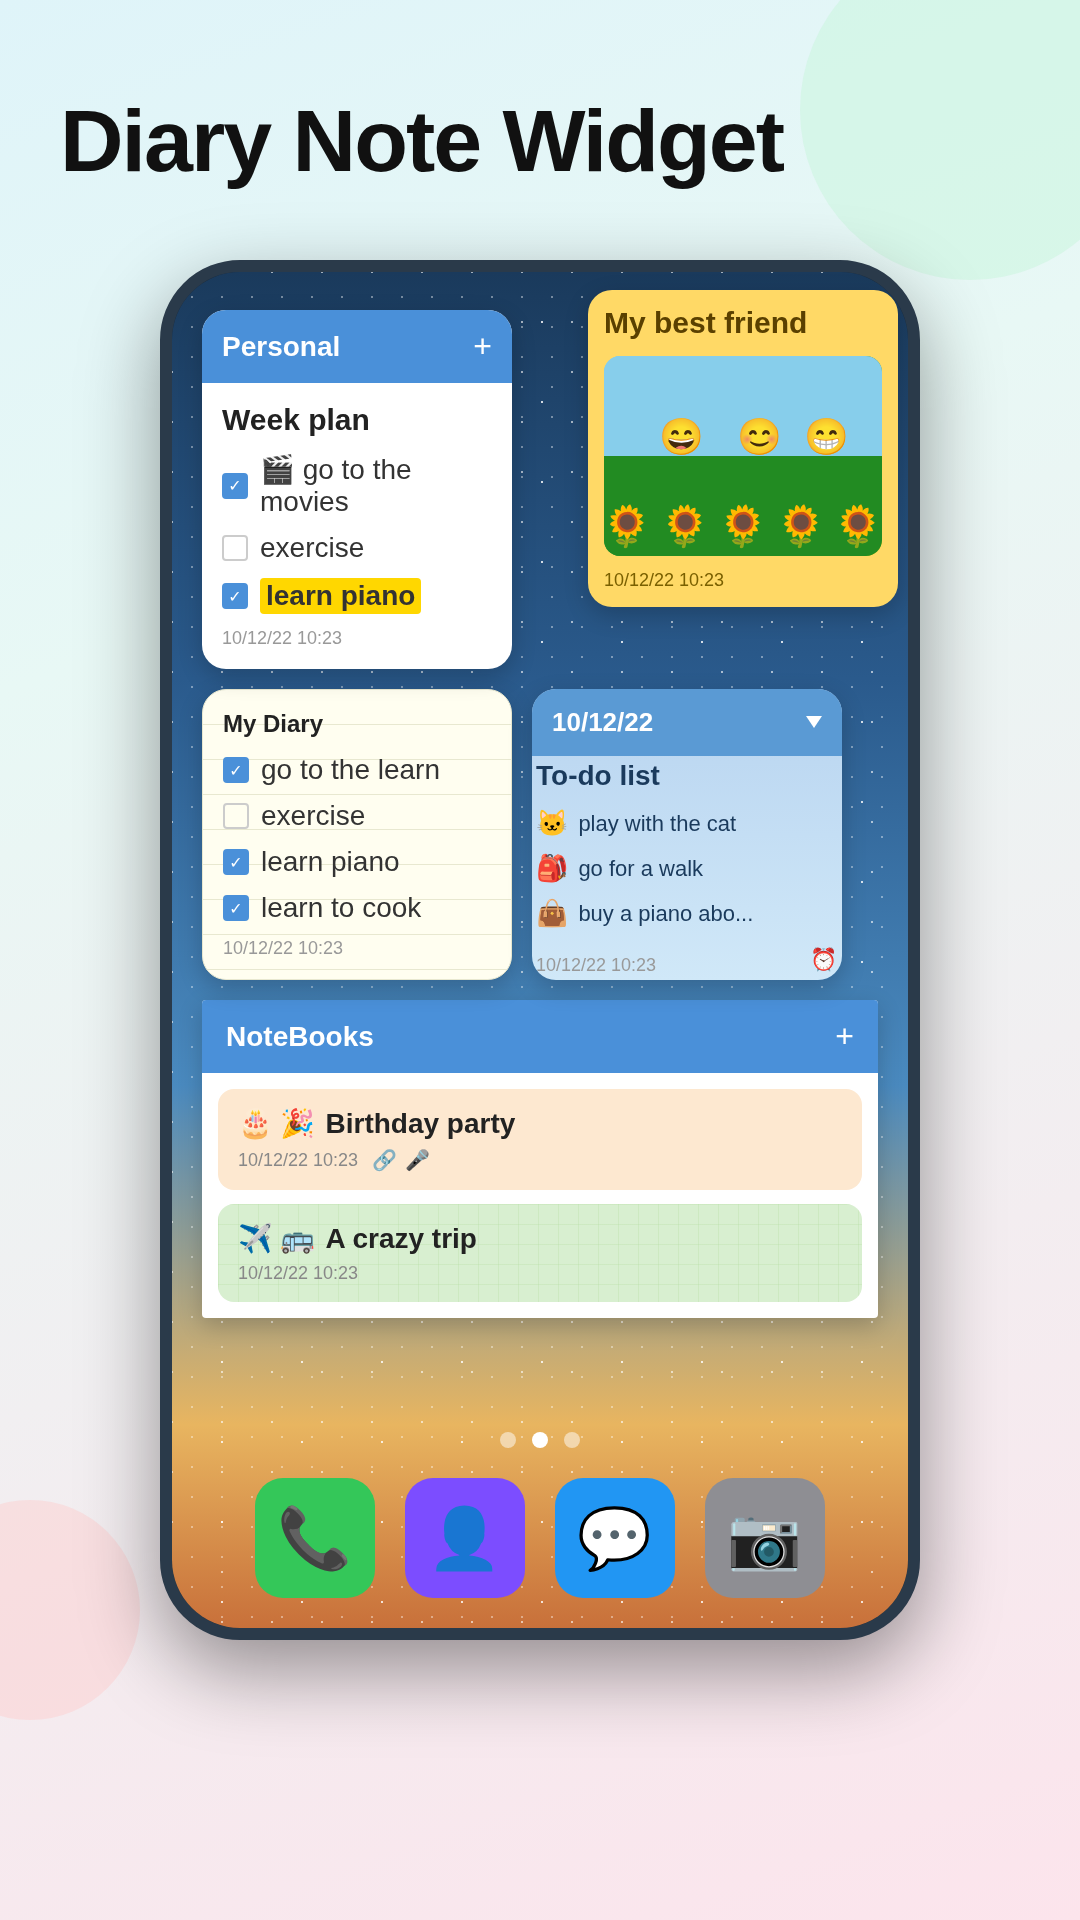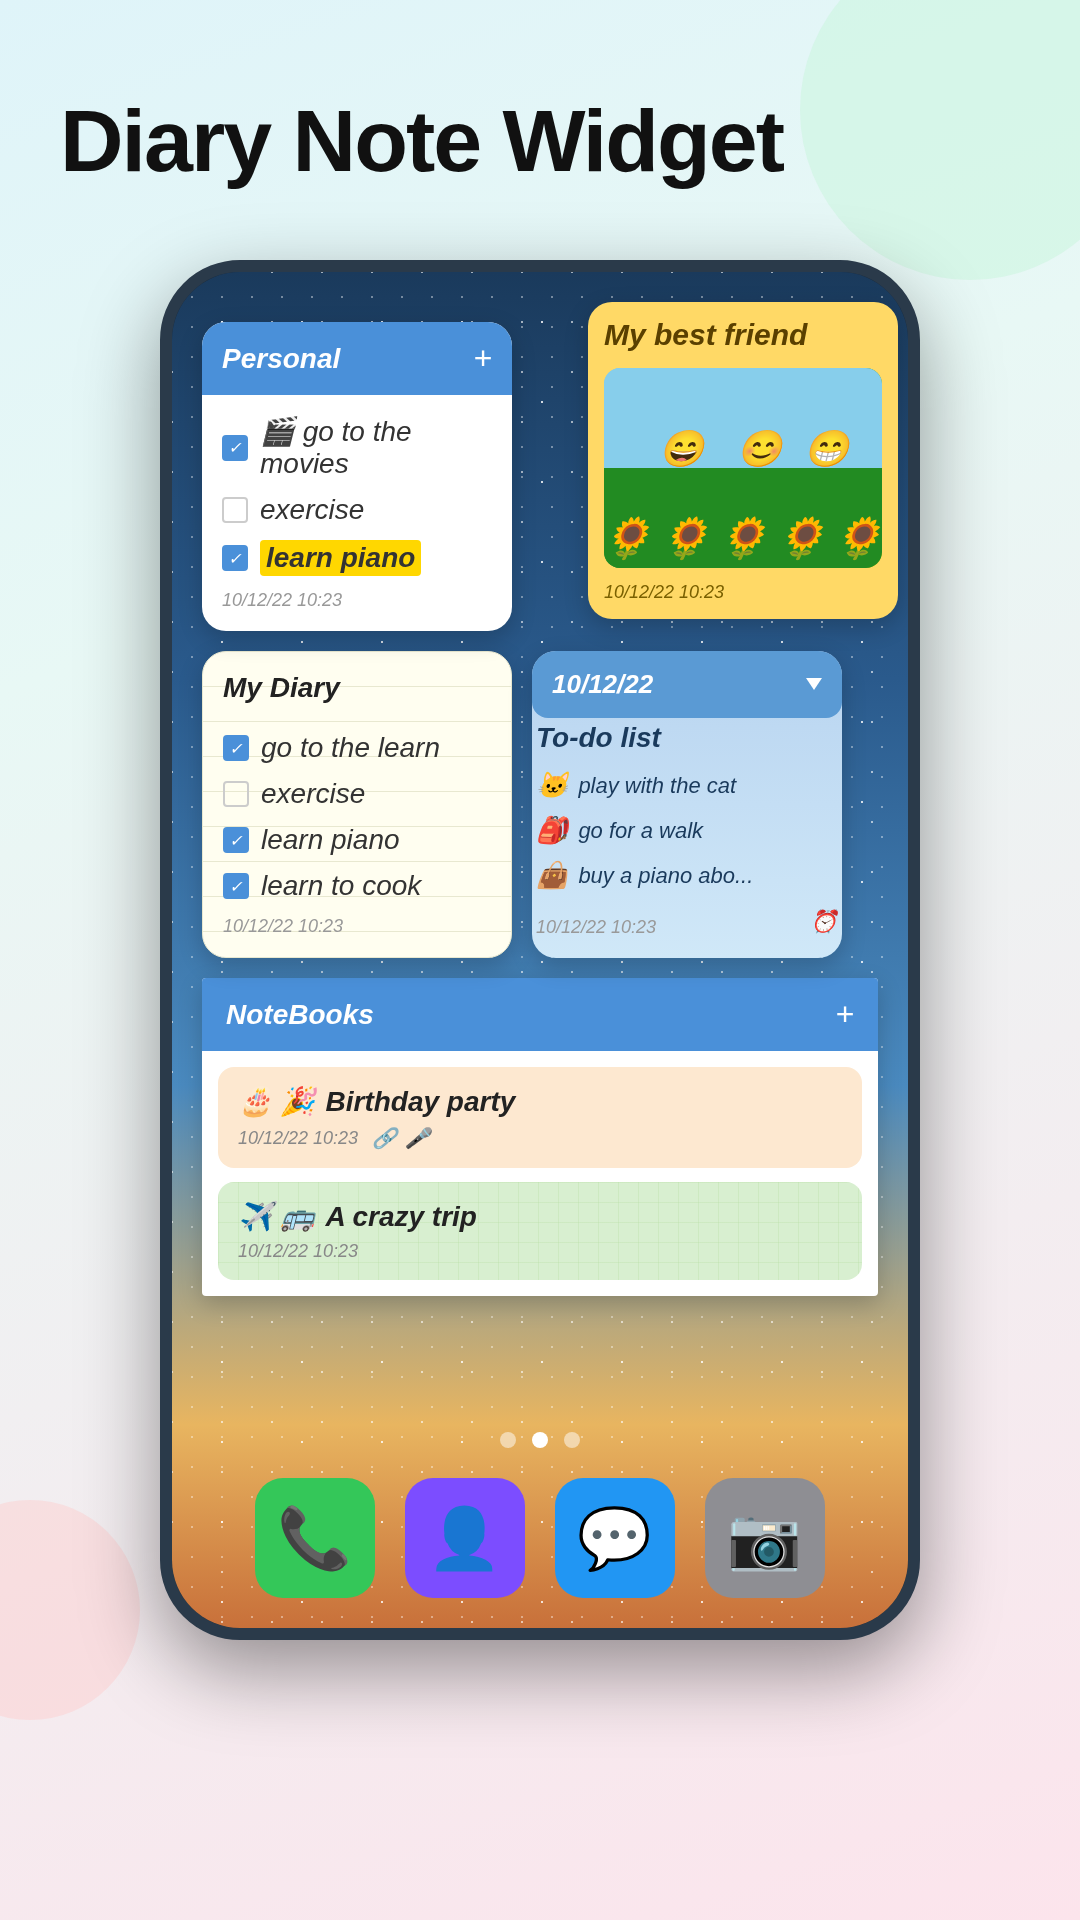--- a/index.html
+++ b/index.html
@@ -74,24 +74,23 @@
         radial-gradient(circle, rgba(255,255,255,0.8) 1px, transparent 1px),
         radial-gradient(circle, rgba(255,255,255,0.6) 1px, transparent 1px),
         radial-gradient(circle, rgba(255,255,255,0.4) 1px, transparent 1px);
       background-size: 80px 80px, 50px 50px, 30px 30px;
       background-position: 10px 10px, 25px 25px, 5px 40px;
     }
 
     
     .widgets-area {
       position: absolute;
-      top: 50px;
+      top: 38px;
       left: 30px;
       right: 30px;
-      font-style: italic;
     }
 
     
     .top-row {
       display: flex;
       gap: 20px;
       margin-bottom: 20px;
       position: relative;
     }
 
@@ -255,42 +254,41 @@
       background: #fffef0;
       border-radius: 24px;
       padding: 20px;
       width: 310px;
       box-shadow: 0 8px 24px rgba(0,0,0,0.2);
       border: 1px solid #e8e8d0;
       background-image: repeating-linear-gradient(transparent, transparent 34px, #e8e8d0 34px, #e8e8d0 35px);
     }
 
     .diary-title {
-      font-size: 28px;
+      font-size: 24px;
       font-weight: 700;
       color: #222;
-      margin-bottom: 28px;
+      margin-bottom: 16px;
     }
 
     
     .todo-widget {
       background: linear-gradient(180deg, #b8d4f0 0%, #d0e8f8 100%);
       border-radius: 24px;
       overflow: hidden;
       width: 310px;
       box-shadow: 0 8px 24px rgba(0,0,0,0.2);
     }
 
     .todo-header {
       background: #5a9ad4;
       padding: 18px 20px;
       display: flex;
       justify-content: space-between;
       align-items: center;
-      border-radius: 16px;
     }
 
     .todo-header-text {
       color: white;
       font-size: 26px;
       font-weight: 600;
     }
 
     .todo-body {
       padding: 4px;
@@ -460,20 +458,21 @@
     <div class="widgets-area">
 
       <div class="top-row">
 
         <div class="personal-widget">
           <div class="widget-header-blue">
             <span>Personal</span>
             <span class="plus-icon">+</span>
           </div>
           <div class="widget-body">
+            <div class="widget-title">Week plan</div>
 
             <div class="checklist-item">
               <div class="checkbox checked"></div>
               <span class="item-text">🎬 go to the movies</span>
             </div>
             <div class="checklist-item">
               <div class="checkbox"></div>
               <span class="item-text">exercise</span>
             </div>
             <div class="checklist-item">

